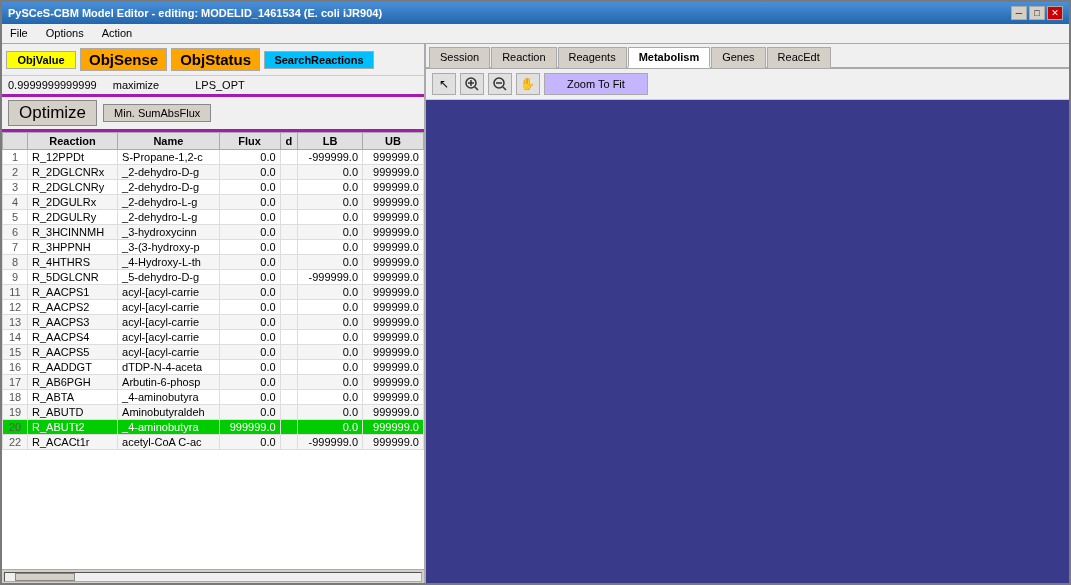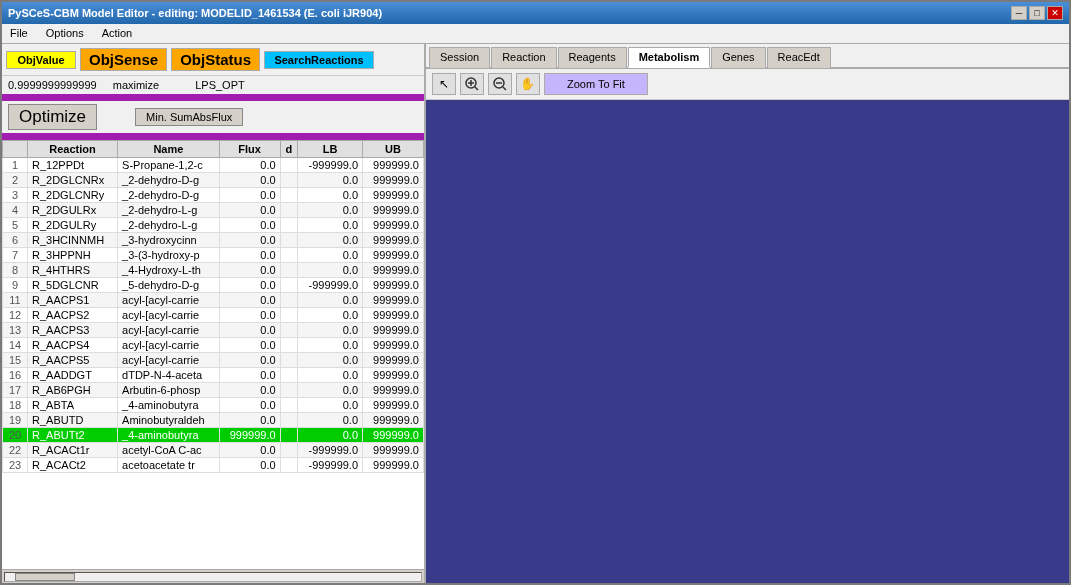--- a/index.html
+++ b/index.html
@@ -21,26 +21,26 @@
     .main-content { display: flex; flex: 1; overflow: hidden; }
 
     
     .left-panel { width: 424px; display: flex; flex-direction: column; border-right: 2px solid #aaa; }
 
     .toolbar-row { display: flex; gap: 4px; padding: 4px; align-items: center; background: #f0f0f0; border-bottom: 1px solid #ccc; }
     .btn-yellow { background: #ffff00; border: 1px solid #aaa; padding: 2px 8px; font-size: 11px; font-weight: bold; cursor: pointer; min-width: 70px; text-align: center; }
     .btn-orange { background: #ffa500; border: 1px solid #aaa; padding: 2px 8px; font-size: 15px; font-weight: bold; cursor: pointer; min-width: 80px; text-align: center; }
     .btn-lblue { background: #00bfff; border: 1px solid #aaa; padding: 2px 8px; font-size: 11px; font-weight: bold; cursor: pointer; min-width: 110px; text-align: center; }
 
-    .toolbar-row2 { display: flex; gap: 6px; padding: 3px 6px; align-items: center; background: #f0f0f0; border-bottom: 7px solid #a21caf; }
+    .toolbar-row2 { display: flex; gap: 6px; padding: 3px 6px; align-items: center; background: #f0f0f0; border-bottom: 3px solid #a21caf; }
     .val-small { font-size: 11px; }
     .lbl-maximize { font-size: 11px; margin-left: 10px; }
     .lbl-lpsopt { font-size: 11px; margin-left: 30px; }
     .btn-optimize { background: #d4d0c8; border: 1px solid #888; padding: 2px 10px; font-size: 17px; cursor: pointer; }
-    .btn-minsum { background: #d4d0c8; border: 1px solid #888; padding: 2px 10px; font-size: 11px; cursor: pointer; margin-left: 32px; }
+    .btn-minsum { background: #d4d0c8; border: 1px solid #888; padding: 2px 10px; font-size: 11px; cursor: pointer; }
 
     
     .table-container { flex: 1; overflow-y: auto; overflow-x: auto; background: white; }
     table { width: 100%; border-collapse: collapse; }
     thead { position: sticky; top: 0; background: #e8e8e8; z-index: 1; }
     th { border: 1px solid #aaa; padding: 2px 4px; font-size: 11px; background: #e0e0e0; font-weight: bold; text-align: center; }
     td { border: 1px solid #ddd; padding: 1px 4px; font-size: 11px; white-space: nowrap; overflow: hidden; text-overflow: ellipsis; max-width: 100px; }
     .td-num { text-align: right; }
     tr:nth-child(even) { background: #f5f5f5; }
     .row-highlighted { background: #90ee90 !important; }
@@ -287,29 +287,20 @@
       <td>_4-aminobutyra</td>
       <td class="td-num">999999.0</td>
       <td></td>
       <td class="td-num">0.0</td>
       <td class="td-num">999999.0</td>
     </tr>
               <tr>
       <td class="col-idx">22</td>
       <td>R_ACACt1r</td>
       <td>acetyl-CoA C-ac</td>
-      <td class="td-num">0.0</td>
-      <td></td>
-      <td class="td-num">-999999.0</td>
-      <td class="td-num">999999.0</td>
-    </tr>
-              <tr>
-      <td class="col-idx">23</td>
-      <td>R_ACACt2</td>
-      <td>acetoacetate tr</td>
       <td class="td-num">0.0</td>
       <td></td>
       <td class="td-num">-999999.0</td>
       <td class="td-num">999999.0</td>
     </tr>
             </tbody>
         </table>
       </div>
 
       <div class="hscroll">

